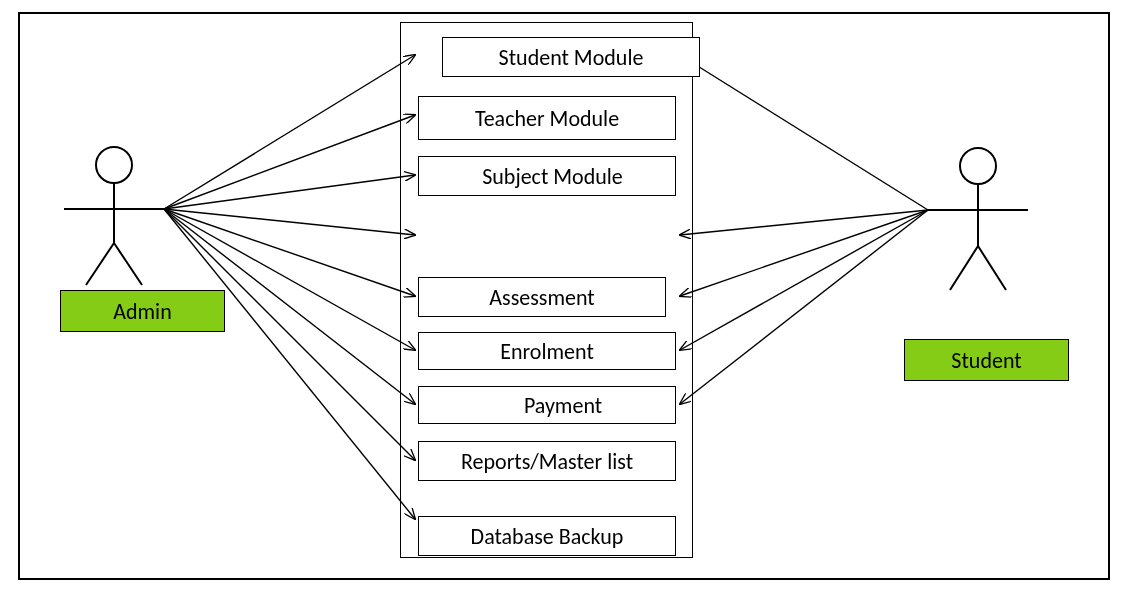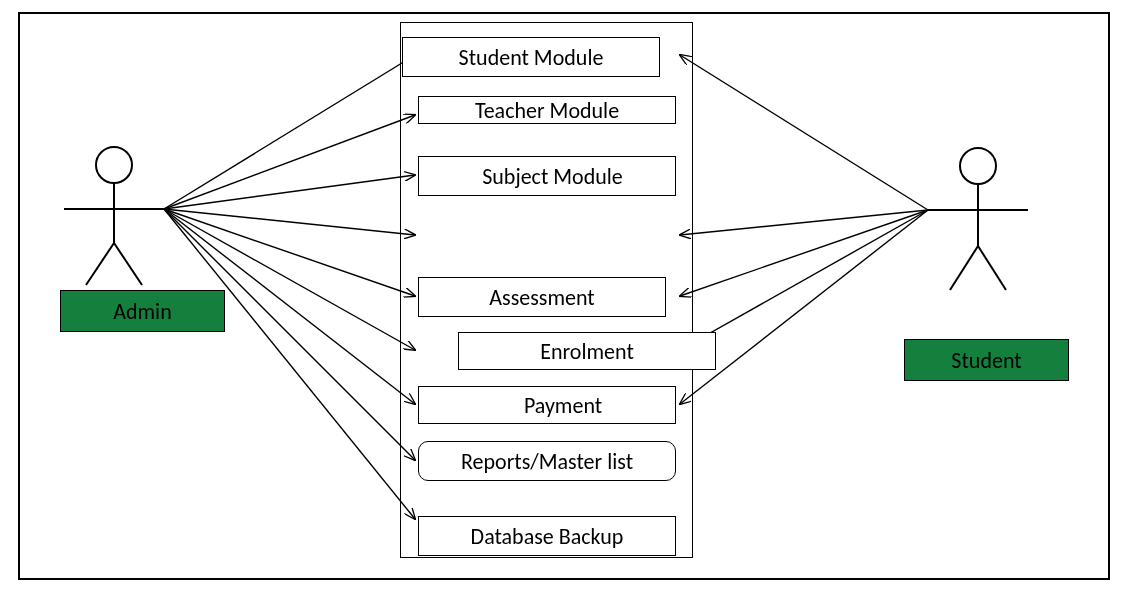--- a/index.html
+++ b/index.html
@@ -39,21 +39,21 @@
     background: #fff;
   }
   .actor-label-box {
     position: absolute;
     border: 1.5px solid #000;
     box-sizing: border-box;
     display: flex;
     align-items: center;
     justify-content: center;
     font-size: 22px;
-    background: #15803d;
+    background: #84cc16;
   }
   svg { position: absolute; left: 0; top: 0; }
 </style>
 </head>
 <body>
 
 <div class="canvas">
   <div class="outer-frame"></div>
 
   <svg width="1129" height="593">
@@ -102,38 +102,38 @@
 
   <div class="actor-label-box" style="left:60px; top:290px; width:165px; height:42px;">
     <span>Admin</span>
   </div>
   <div class="actor-label-box" style="left:904px; top:295px; width:165px; height:42px;margin-top:44px;">
     <span>Student</span>
   </div>
 
   <div class="module-container" style="left:400px; top:22px; width:293px; height:536px;"></div>
 
-  <div class="module-box" style="left:402px; top:37px; width:258px; height:40px;align-items:center;">
+  <div class="module-box" style="left:442px; top:37px; width:258px; height:40px;align-items:center;">
     <span>Student Module</span>
   </div>
-  <div class="module-box" style="left:418px; top:96px; width:258px; height:28px;">
+  <div class="module-box" style="left:418px; top:96px; width:258px; height:44px;">
     <span>Teacher Module</span>
   </div>
   <div class="module-box" style="left:418px; top:156px; width:258px; height:40px;padding-left:11px;">
     <span>Subject Module</span>
   </div>
   <div class="module-box" style="left:418px; top:277px; width:248px; height:40px;">
     <span>Assessment</span>
   </div>
-  <div class="module-box" style="left:418px; top:332px; width:258px; height:38px;margin-left:40px;">
+  <div class="module-box" style="left:418px; top:332px; width:258px; height:38px;">
     <span>Enrolment</span>
   </div>
   <div class="module-box" style="left:418px; top:386px; width:258px; height:38px;padding-left:32px;">
     <span>Payment</span>
   </div>
-  <div class="module-box" style="left:418px; top:441px; width:258px; height:40px;border-radius:10px;">
+  <div class="module-box" style="left:418px; top:441px; width:258px; height:40px;">
     <span>Reports/Master list</span>
   </div>
   <div class="module-box" style="left:418px; top:500px; width:258px; height:40px;margin-top:16px;">
     <span>Database Backup</span>
   </div>
 
 </div>
 
 </body></html>

